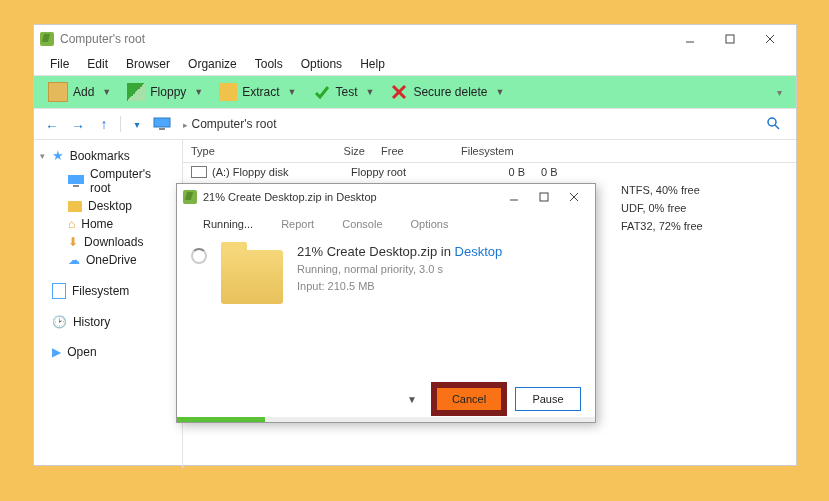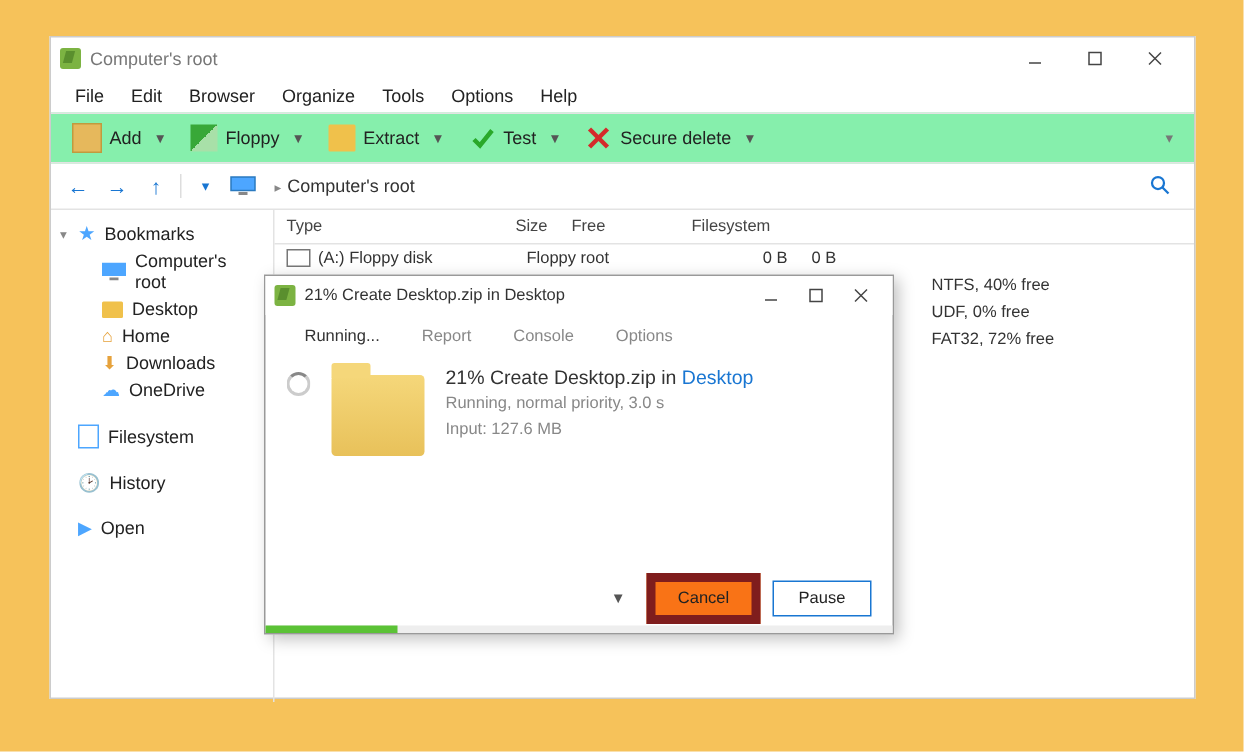--- a/index.html
+++ b/index.html
@@ -289,21 +289,21 @@
     <div class="dlg-tab">Report</div>
     <div class="dlg-tab">Console</div>
     <div class="dlg-tab">Options</div>
   </div>
   <div class="dlg-body">
     <div class="spinner"></div>
     <div class="big-folder"></div>
     <div class="dlg-info">
       <div class="dlg-head"><span>21% Create Desktop.zip in </span><a href="#">Desktop</a></div>
       <div class="dlg-sub">Running, normal priority, 3.0 s</div>
-      <div class="dlg-sub">Input: 127.6 MB</div>
+      <div class="dlg-sub">Input: 210.5 MB</div>
     </div>
   </div>
   <div class="dlg-foot">
     <span style="color:#555;font-size:10px;margin-right:6px">▼</span>
     <div class="btn">Cancel</div>
     <div class="btn primary">Pause</div>
   </div>
   <div class="progress">
       <div class="progress-fill"></div>
     </div>

